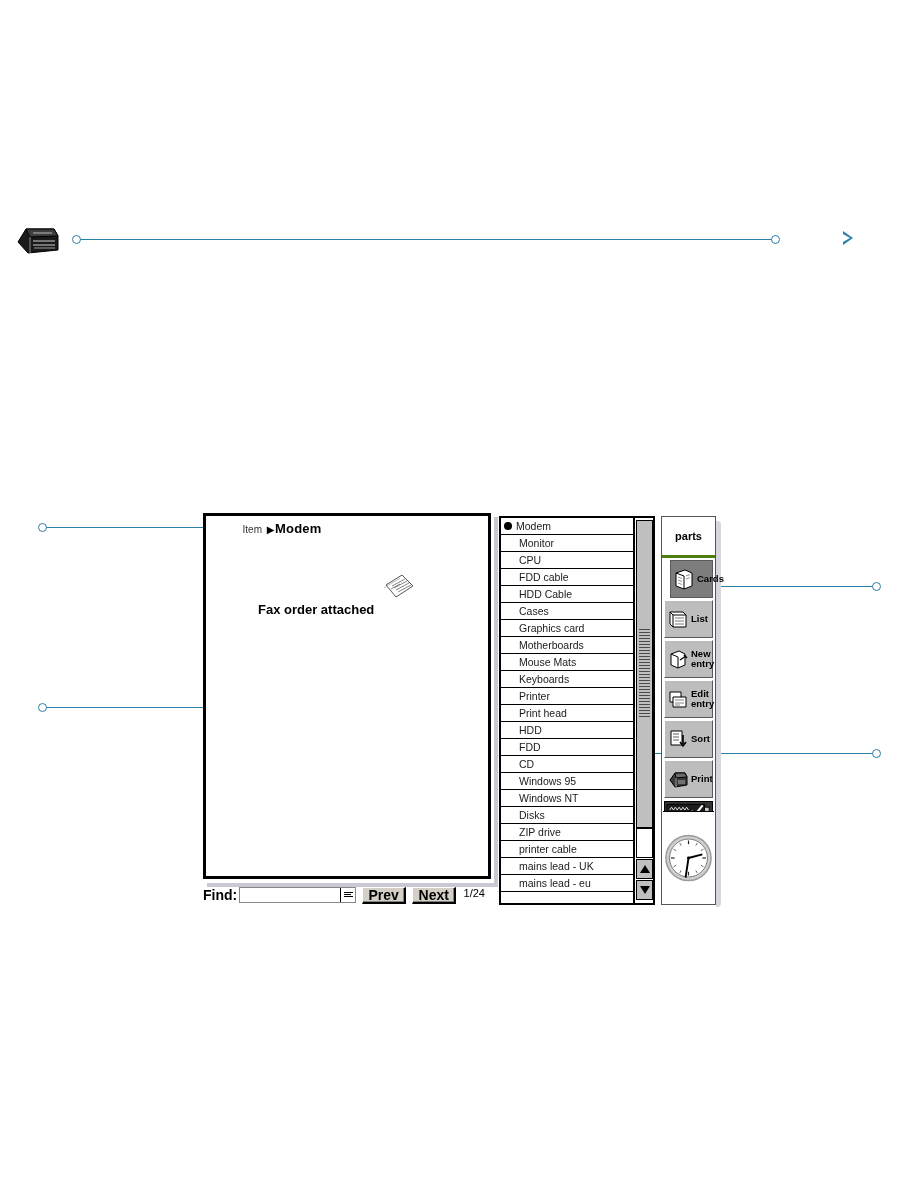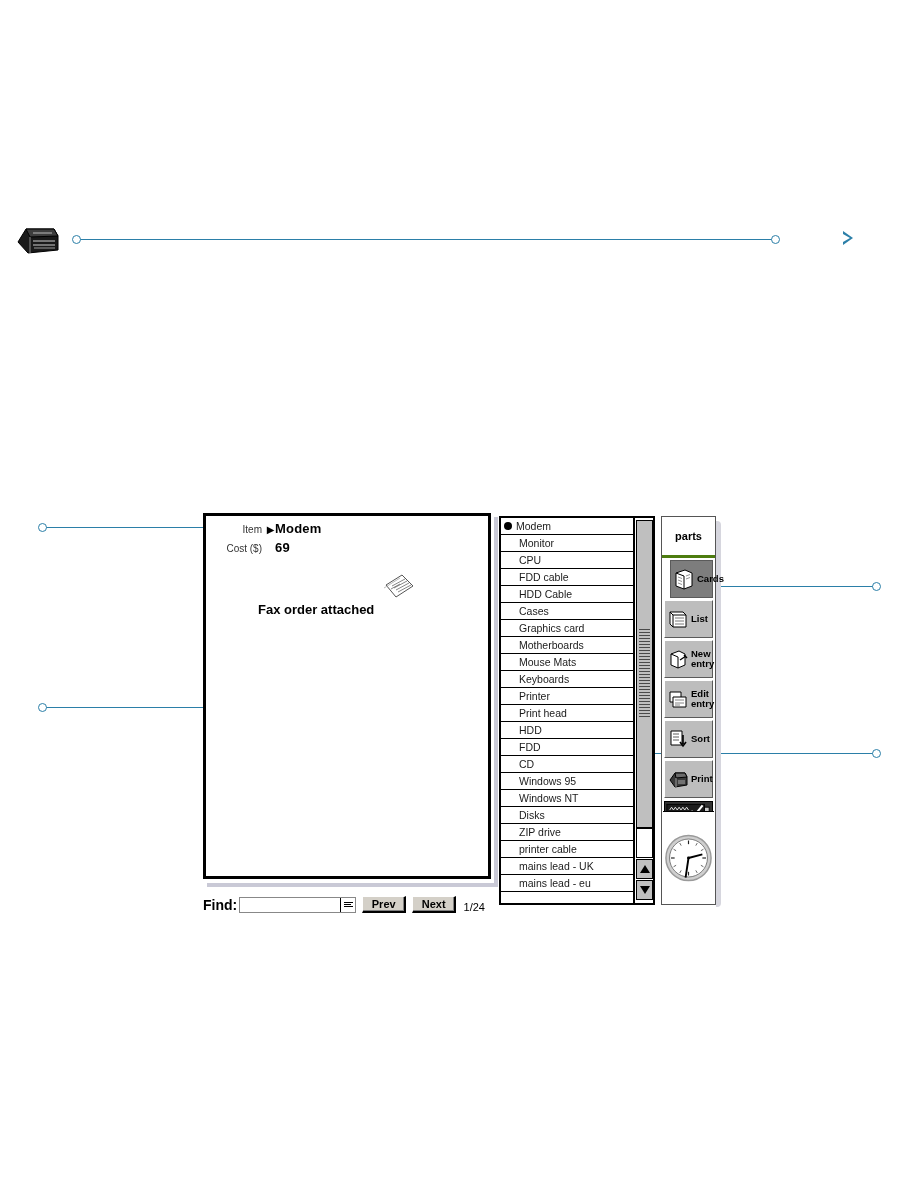--- a/index.html
+++ b/index.html
@@ -77,21 +77,21 @@
     font-family:"Liberation Sans", sans-serif;letter-spacing:.2px;
   }
   #card-note{
     position:absolute;left:52px;top:86px;font-size:13px;font-weight:bold;color:#000;
   }
   #fax-doc-icon{position:absolute;left:176px;top:57px;width:34px;height:33px;}
 
   
   #find-bar{
     position:absolute;left:0px;top:374px;width:295px;height:26px;
-    display:flex;align-items:flex-end;
+    display:flex;align-items:flex-start;
   }
   #find-label{font-size:14px;font-weight:bold;color:#000;margin-right:2px;}
   #find-input-wrap{
     position:relative;width:117px;height:16px;border:1px solid #888;
     background:#fff;box-sizing:border-box;display:flex;align-items:center;
   }
   #find-input{
     border:0;outline:0;width:98px;height:14px;font-size:10px;
     font-family:"Liberation Sans", sans-serif;padding:0 2px;background:transparent;
   }
@@ -103,21 +103,21 @@
   .lines-glyph{width:9px;height:7px;}
   .lines-glyph i{display:block;height:1px;background:#000;margin-bottom:1px;}
   .lines-glyph i:nth-child(2){width:7px;}
   .lines-glyph i:nth-child(3){width:9px;}
   .btn3d{
     height:17px;min-width:44px;margin-left:6px;
     background:#d4d0c8;
     border-top:1px solid #ffffff;border-left:1px solid #ffffff;
     border-right:2px solid #000;border-bottom:2px solid #000;
     box-shadow:inset -1px -1px 0 #808080;
-    font-size:11px;font-weight:bold;color:#000;
+    font-size:14px;font-weight:bold;color:#000;
     display:flex;align-items:center;justify-content:center;
     font-family:"Liberation Sans", sans-serif;box-sizing:border-box;
   }
   #record-counter{
     margin-left:auto;font-size:11px;color:#000;font-weight:normal;
     font-family:"Liberation Sans", sans-serif;padding-right:13px;
   }
 
   
   #list-panel{
@@ -236,25 +236,20 @@
     <div id="card-window">
       <div id="card-fields">
 
         <div class="field-row">
           <span class="field-label">Item</span>
           <span class="field-arrow">▶</span>
           <span class="field-value">Modem</span>
         </div>
 
 
-        <div class="field-row">
-          <span class="field-label">Cost ($)</span>
-          <span class="field-arrow"></span>
-          <span class="field-value">69</span>
-        </div>
 
 
       </div>
 
       <div id="card-note">Fax order attached</div>
 
       <svg id="fax-doc-icon" viewBox="0 0 34 33">
         <g stroke="#555" stroke-width="1" fill="#ffffff">
           <path d="M4 12 L20 2 L31 13 L14 24 Z"></path>
           <path d="M2 15 L18 5" stroke="#bbb" fill="none"></path>

